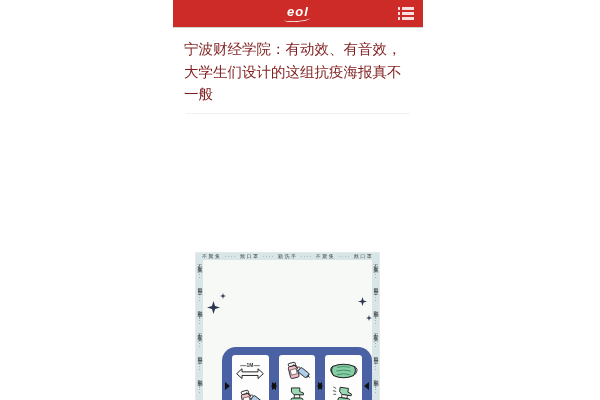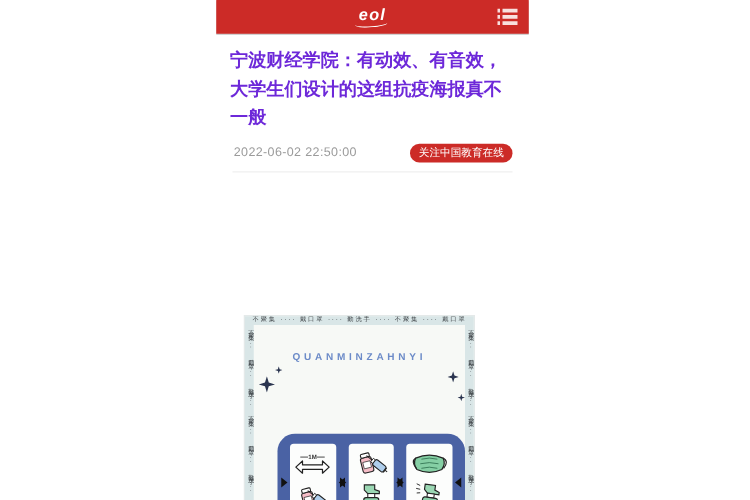--- a/index.html
+++ b/index.html
@@ -12,21 +12,21 @@
   .appbar { position:relative; height:27px; background:#cc2b27; display:flex; align-items:center; justify-content:center; gap:5px; box-shadow:0 1px 0 rgba(0,0,0,0.18); }
   .logo { position:relative; color:#fff; font-style:italic; font-weight:bold; font-size:13px; letter-spacing:1px; line-height:1; top:-2px; }
   .logo::after { content:""; position:absolute; left:-3px; bottom:-4px; width:120%; height:5px; border-bottom:1.6px solid #ffffff; border-radius:50%; transform:rotate(-4deg); }
   .brand { color:#ffffff; font-size:11px; letter-spacing:0.5px; }
   .menu-icon { position:absolute; right:9px; top:7px; display:flex; flex-direction:column; gap:2.5px; cursor:pointer; }
   .menu-icon .row { display:flex; align-items:center; gap:2px; }
   .menu-icon .dot { width:2.5px; height:2.5px; background:rgba(255,255,255,0.85); }
   .menu-icon .bar { width:12px; height:2.5px; background:rgba(255,255,255,0.85); }
 
   
-  .title { margin:11px 11px 0; font-size:14.5px; line-height:22.5px; color:#6d28d9; font-weight:700; }
+  .title { margin:11px 11px 0; font-size:14.5px; line-height:22.5px; color:#7f1d1d; font-weight:400; }
   .meta { display:flex; align-items:center; justify-content:space-between; margin:9px 13px 0 14px; }
   .date { font-size:10px; color:#9b9b9b; letter-spacing:0.3px; }
   .follow-btn { background:#cc2b27; color:#ffffff; font-size:8.5px; line-height:1; padding:3.5px 7px; border:none; border-radius:8px; cursor:pointer; font-family:inherit; }
   .divider { border-top:1px solid #f0f0f0; margin:7px 13px 0; }
   .body-text { margin:12px 10px 0; font-size:10px; line-height:19px; color:#404040; text-align:justify; text-indent:2em; }
 
   
   .poster { position:absolute; left:23px; top:253px; width:183px; height:220px; background:#f7f9f6; box-shadow:inset 0 0 0 7px #d9e6e7, 0 0 0 1px #e4e9e9; cursor:pointer; }
   .strip { position:absolute; color:#3f4448; font-size:5px; letter-spacing:1.5px; overflow:hidden; white-space:nowrap; line-height:6px; }
   .strip-top { top:0; left:6px; right:6px; height:7px; }
@@ -63,33 +63,28 @@
           </span>
         <span class="row">
             <span class="dot"></span>
             <span class="bar"></span>
           </span>
       </span>
     </div>
 
     <h1 class="title">宁波财经学院：有动效、有音效，大学生们设计的这组抗疫海报真不一般</h1>
 
-    <div class="meta">
-      <span class="date">2022-06-02 22:50:00</span>
-      <button class="follow-btn">关注中国教育在线</button>
-    </div>
     <div class="divider"></div>
 
 
     <div class="poster">
       <div class="strip strip-top">不聚集 ···· 戴口罩 ···· 勤洗手 ···· 不聚集 ···· 戴口罩 ···· 勤洗手 ···· 不聚集 ···· 戴口罩 ···· 勤洗手 ···· 不聚集 ···· 戴口罩 ···· 勤洗手 ···· 不聚集 ···· 戴口罩 ···· 勤洗手</div>
       <div class="strip strip-left">不聚集 ···· 戴口罩 ···· 勤洗手 ···· 不聚集 ···· 戴口罩 ···· 勤洗手 ···· 不聚集 ···· 戴口罩 ···· 勤洗手 ···· 不聚集 ···· 戴口罩 ···· 勤洗手 ···· 不聚集 ···· 戴口罩 ···· 勤洗手</div>
       <div class="strip strip-right">不聚集 ···· 戴口罩 ···· 勤洗手 ···· 不聚集 ···· 戴口罩 ···· 勤洗手 ···· 不聚集 ···· 戴口罩 ···· 勤洗手 ···· 不聚集 ···· 戴口罩 ···· 勤洗手 ···· 不聚集 ···· 戴口罩 ···· 勤洗手</div>
 
-      <div class="poster-sub">QUANMINZAHNYI</div>
 
       <span class="sparkle sp1">
         <svg width="13" height="13" viewBox="0 0 12 12">
             <path d="M6 0 L7.4 4.6 L12 6 L7.4 7.4 L6 12 L4.6 7.4 L0 6 L4.6 4.6 Z" fill="#2b3550"></path>
           </svg>
       </span>
       <span class="sparkle sp2">
         <svg width="6" height="6" viewBox="0 0 12 12">
             <path d="M6 0 L7.4 4.6 L12 6 L7.4 7.4 L6 12 L4.6 7.4 L0 6 L4.6 4.6 Z" fill="#2b3550"></path>
           </svg>

